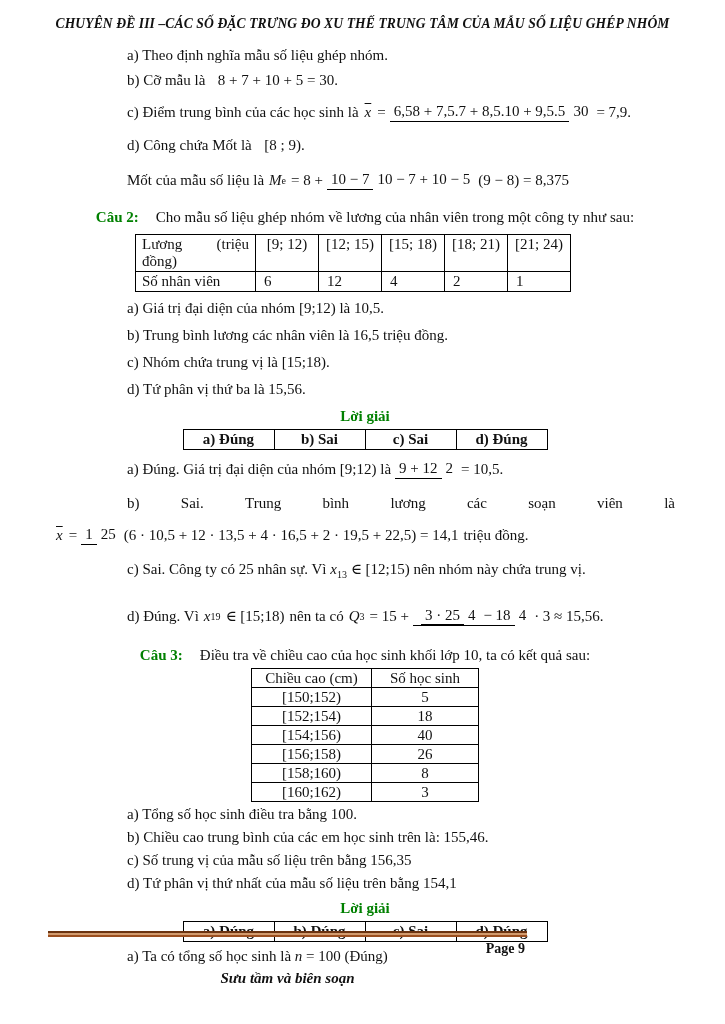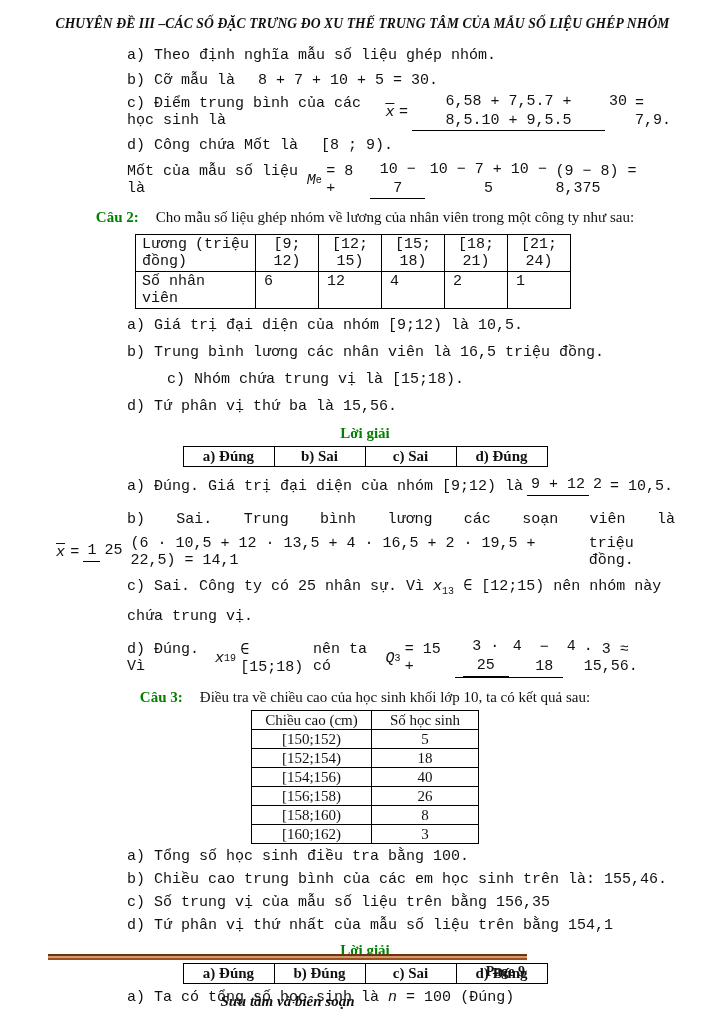--- a/index.html
+++ b/index.html
@@ -9,21 +9,21 @@
     font-family:"Liberation Serif","DejaVu Serif",serif;
     font-size:15px; color:#111;
     position:relative; overflow:hidden;
   }
   .page { width:725px; height:1024px; position:relative; }
   .title {
     text-align:center; font-weight:bold; font-style:italic;
     font-size:13.6px; padding:16px 30px 0 30px; letter-spacing:.1px;
   }
   .content { padding:10px 50px 0 55px; }
-  .ind { margin-left:72px;font-family:Liberation Mono, monospace; }
+  .ind { margin-left:72px; }
   .line { line-height:23px; margin-top:2px; }
   .fline { display:flex; align-items:center; min-height:40px; }
   .mi { font-style:italic; }
   .xbar { font-style:italic; text-decoration:overline; padding:0 1px; }
   sub { font-size:10px; }
   .frac { display:inline-flex; text-align:center;
           vertical-align:middle; margin:0 4px; line-height:1.25; }
   .frac > .num { border-bottom:1px solid #000; padding:0 4px;
                  display:inline-flex; align-items:center; justify-content:center; }
   .frac > .den { padding:0 4px; }
@@ -40,28 +40,28 @@
   .freq-table .int-cell { width:63px; text-align:center; }
   .freq-table .cnt-cell { width:63px; text-align:left; padding-left:8px; }
   .jrow { display:flex; justify-content:space-between; }
   .answer-table { margin:3px auto 0 auto; }
   .answer-table td { width:91px; text-align:center; font-weight:bold; padding:1px 0; height:20px; }
   .h-table { margin:4px auto 2px auto; }
   .h-table td { height:19px; text-align:center; padding:0 6px; }
   .h-table .c1 { width:120px; }
   .h-table .c2 { width:107px; }
   .justified { display:flex; justify-content:space-between; line-height:24px; margin-top:3px; }
-  .footer { position:absolute; left:0; bottom:0; width:575px; }
+  .footer { position:absolute; left:0; bottom:15px; width:575px; }
   .footer-rule { margin:0 48px; height:6px;
     background:linear-gradient(to bottom,
       var(--rule-dark,#6b3310) 0 34%,
       var(--rule-light,#d29b6e) 34% 67%,
       var(--rule-mid,#9c4f1f) 67% 100%); }
   .page-num { text-align:right; padding:3px 50px 0 0; font-weight:bold; font-size:14px; line-height:18px; }
-  .credit { text-align:center; font-weight:bold; font-style:italic; margin:12px 0 14px 0;font-family:Liberation Serif, serif; }
+  .credit { text-align:center; font-weight:bold; font-style:italic; margin:12px 0 22px 0;font-family:Liberation Serif, serif; }
 </style>
 </head>
 <body>
 
 <div class="page">
 
   <div class="title">CHUYÊN ĐỀ III –CÁC SỐ ĐẶC TRƯNG ĐO XU THẾ TRUNG TÂM CỦA MẪU SỐ LIỆU GHÉP NHÓM</div>
 
   <div class="content">
 
@@ -132,21 +132,21 @@
           <td class="cnt-cell">12</td>
           <td class="cnt-cell">4</td>
           <td class="cnt-cell">2</td>
           <td class="cnt-cell">1</td>
         </tr>
       </tbody>
         </table>
 
       <div class="line" style="line-height:25px;">a) Giá trị đại diện của nhóm [9;12) là 10,5.</div>
       <div class="line" style="line-height:25px;">b) Trung bình lương các nhân viên là 16,5 triệu đồng.</div>
-      <div class="line" style="line-height:25px;margin-left:40px;">c) Nhóm chứa trung vị là [15;18).</div>
+      <div class="line" style="line-height:25px;">c) Nhóm chứa trung vị là [15;18).</div>
       <div class="line" style="line-height:25px;">d) Tứ phân vị thứ ba là 15,56.</div>
     </div>
 
     <div class="loigiai">Lời giải</div>
 
     <table class="answer-table">
       <tbody>
           <tr>
         <td>a) Đúng</td>
         <td>b) Sai</td>

